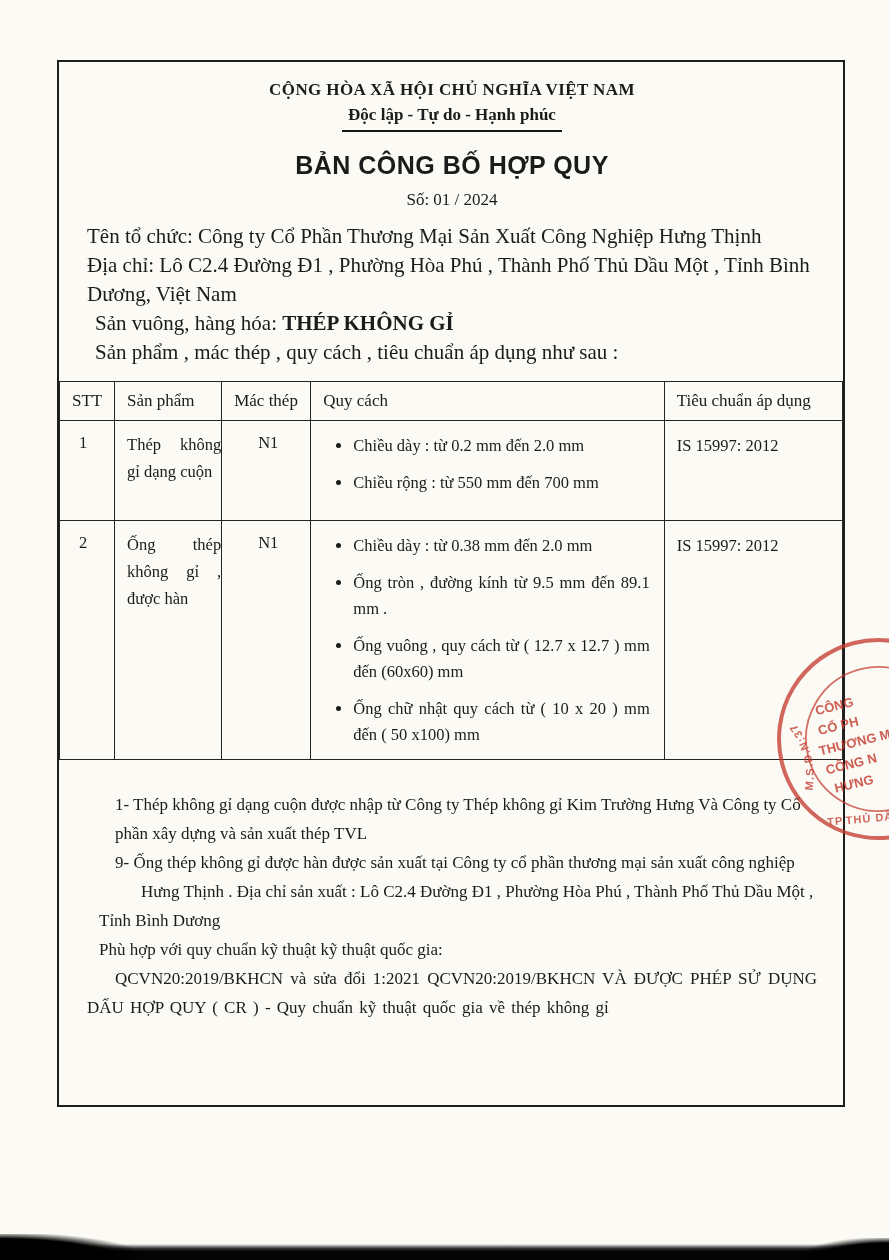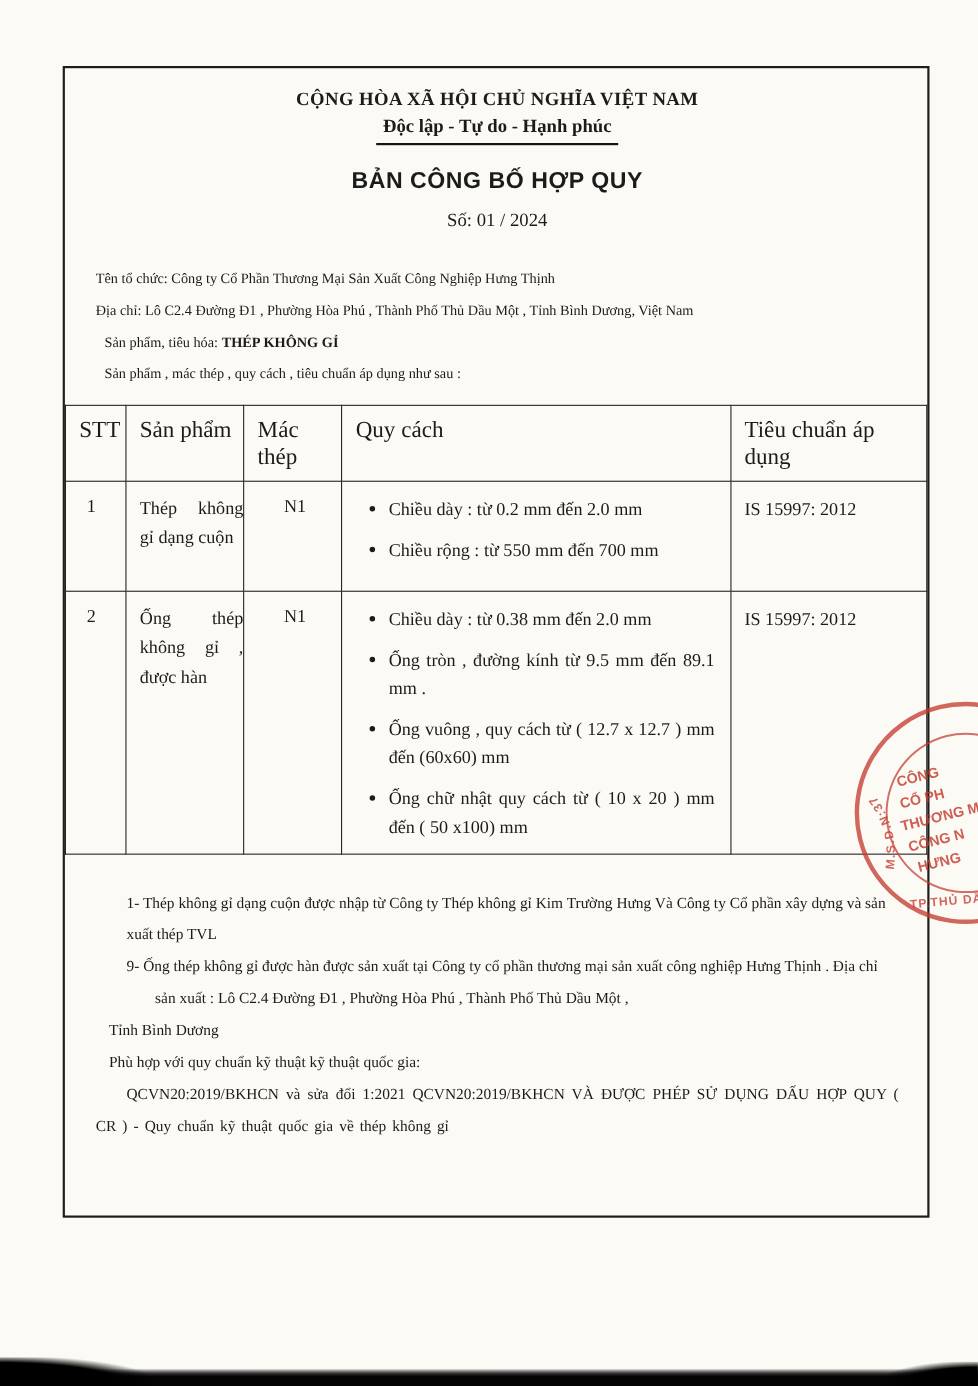--- a/index.html
+++ b/index.html
@@ -13,51 +13,51 @@
     position:absolute;left:57px;top:60px;width:788px;height:1047px;
     border:2px solid #1d1d1d;box-sizing:border-box;background:transparent;
   }
   .pad-top{padding:16px 26px 0 28px;}
   .pad-notes{padding:30px 26px 0 28px;}
 
   .nat-line1{text-align:center;font-weight:bold;font-size:17px;letter-spacing:.4px;line-height:24px;}
   .nat-line2{text-align:center;font-size:17px;font-weight:bold;line-height:26px;}
   .nat-line2 span{display:inline-block;border-bottom:2px solid #151515;padding:0 6px 2px 6px;}
   .doc-title{text-align:center;font-family:"Liberation Sans","DejaVu Sans",sans-serif;
-    font-weight:bold;font-size:21px;letter-spacing:.5px;margin-top:18px;line-height:30px;}
+    font-weight:bold;font-size:25px;letter-spacing:.5px;margin-top:18px;line-height:30px;}
   .doc-number{text-align:center;font-size:17px;margin-top:8px;line-height:24px;}
 
-  .body-block{margin-top:26px;font-size:13px;line-height:29px;}
+  .body-block{margin-top:10px;font-size:21px;line-height:29px;}
   .body-block p{margin:0;}
   .p-indent{margin-left:8px !important;}
   .bold{font-weight:bold;}
 
   table.spec{
     width:100%;border-collapse:collapse;table-layout:fixed;
     font-size:16.5px;margin-top:14px;
   }
   table.spec th,table.spec td{
     border:1.5px solid #252525;vertical-align:top;box-sizing:border-box;
   }
   table.spec th{
-    font-weight:normal;text-align:left;padding:9px 6px 9px 12px;font-size:21px;
+    font-weight:normal;text-align:left;padding:9px 6px 9px 12px;font-size:17px;
   }
   th.c-stt,td.c-stt{text-align:center;padding-left:0;}
   td{padding:10px 8px 6px 12px;}
   td.c-stt{padding-top:12px;}
   td.c-sp{text-align:justify;padding-right:0;line-height:27px;}
   td.c-mt{text-align:center;padding-top:12px;}
   td.c-qc{padding:2px 10px 0 0;}
   td.c-qc ul{margin:10px 0 0 0;padding-left:42px;}
   td.c-qc li{margin-bottom:11px;line-height:26px;text-align:justify;padding-right:4px;}
   td.c-tc{padding-top:12px;line-height:26px;}
   tr.r1{height:100px;}
   tr.r2{height:238px;}
 
-  .pad-notes p{margin:0;font-size:14px;line-height:29px;}
+  .pad-notes p{margin:0;font-size:17px;line-height:29px;}
   .note1{margin-left:28px !important;}
   .note2{margin-left:28px !important;padding-left:26px;text-indent:-26px;}
   .province{margin-left:12px !important;}
   .conf-intro{margin-left:12px !important;}
   .conf-detail{text-align:justify;text-indent:28px;word-spacing:2px;}
 
   .stamp{
     position:absolute;left:772px;top:633px;width:212px;height:212px;
     transform:rotate(-14deg);opacity:.9;z-index:6;
   }
@@ -86,21 +86,21 @@
     <div class="nat-line2">
       <span>Độc lập - Tự do - Hạnh phúc</span>
     </div>
 
     <div class="doc-title">BẢN CÔNG BỐ HỢP QUY</div>
     <div class="doc-number">Số: 01 / 2024</div>
 
     <div class="body-block">
       <p>Tên tổ chức: Công ty Cổ Phần Thương Mại Sản Xuất Công Nghiệp Hưng Thịnh</p>
       <p>Địa chỉ: Lô C2.4 Đường Đ1 , Phường Hòa Phú , Thành Phố Thủ Dầu Một , Tỉnh Bình Dương, Việt Nam</p>
-      <p class="p-indent"><span>Sản phẩm, tiêu hóa: </span><span class="bold">THÉP KHÔNG GỈ</span></p>
+      <p class="p-indent"><span>Sản vuông, hàng hóa: </span><span class="bold">THÉP KHÔNG GỈ</span></p>
       <p class="p-indent">Sản phẩm , mác thép , quy cách , tiêu chuẩn áp dụng như sau :</p>
     </div>
   </div>
 
   <table class="spec">
     <colgroup>
       <col style="width:55px">
         <col style="width:107px">
         <col style="width:89px">
         <col style="width:353px">

